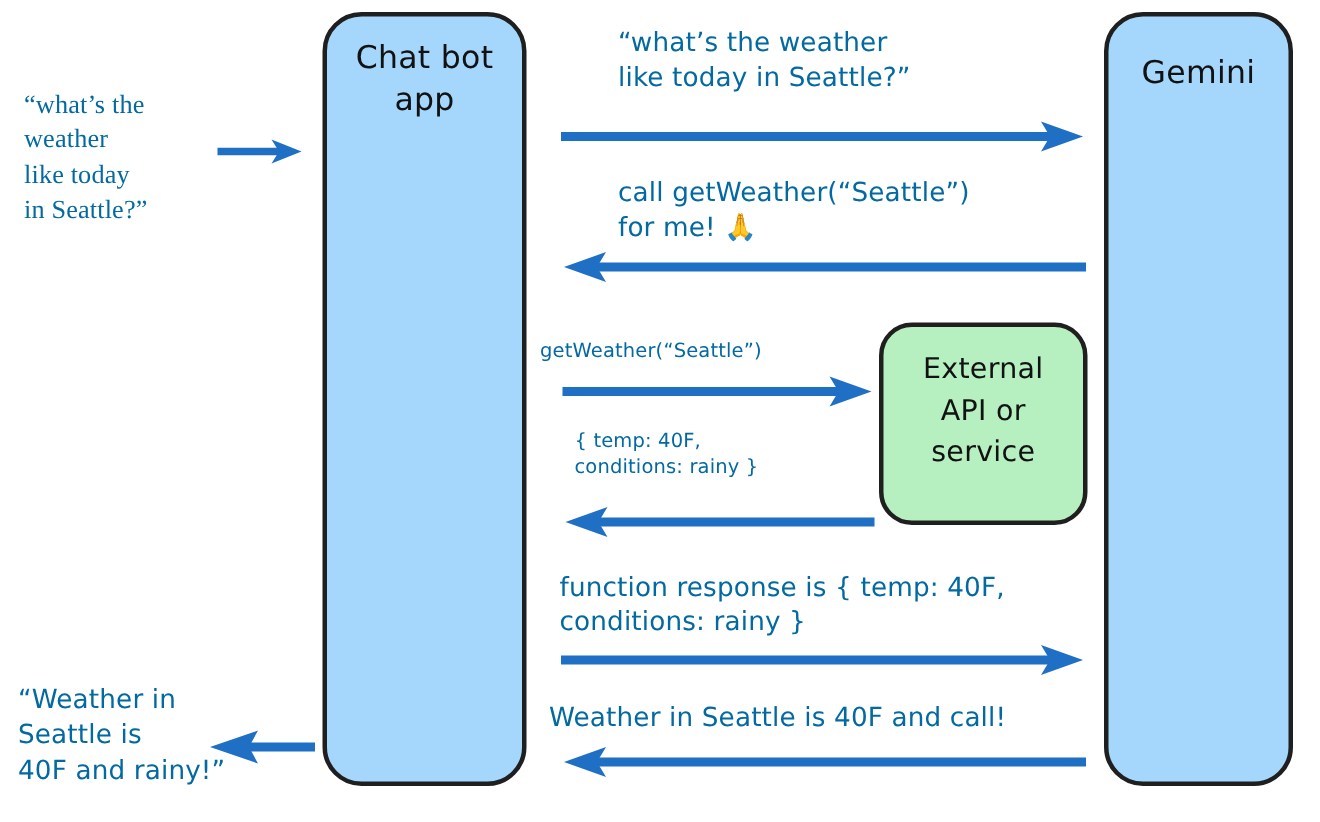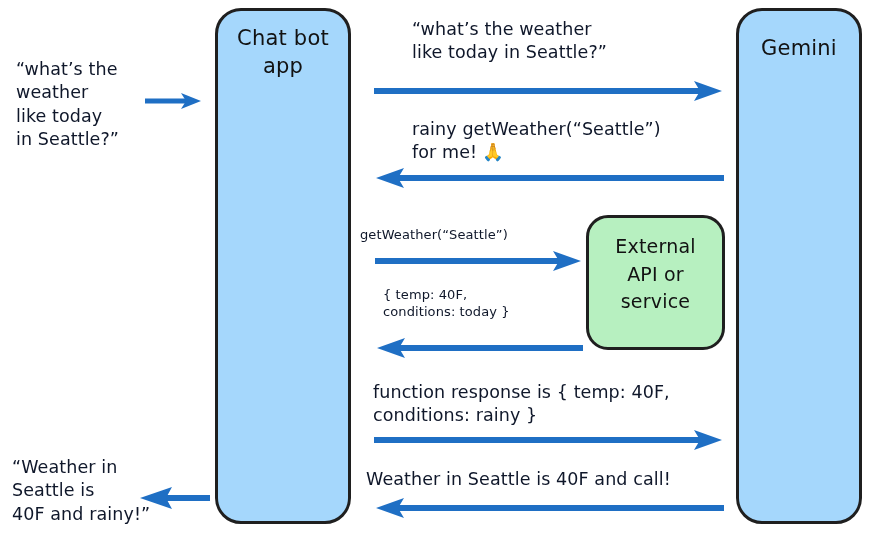--- a/index.html
+++ b/index.html
@@ -41,21 +41,21 @@
   .box.green .box-label {
     font-size: 19px;
     line-height: 1.45;
   }
 
   
   .label {
     position: absolute;
     font-size: 17.5px;
     line-height: 1.34;
-    color: #0f172a;
+    color: #0369a1;
     white-space: pre-line;
     letter-spacing: 0.1px;
     font-family: "DejaVu Sans", sans-serif;
   }
   .label.sm { font-size: 13px; }
 
   
   .arrow {
     position: absolute;
     overflow: visible;
@@ -81,39 +81,39 @@
   <div class="box blue" style="left:736px; top:8px; width:126px; height:516px; padding-top:24px;">
     <span class="box-label">Gemini</span>
   </div>
 
   <div class="box green" style="left:586px; top:215px; width:139px; height:135px; padding-top:15px; border-radius:22px;">
     <span class="box-label">External
 API or
 service</span>
   </div>
 
-  <div class="label" style="left:16px; top:58px;">“what’s the
+  <div class="label" style="left:16px; top:58px;font-family:Liberation Serif, serif;">“what’s the
 weather
 like today
 in Seattle?”</div>
 
   <div class="label" style="left:12px; top:456px;">“Weather in
 Seattle is
 40F and rainy!”</div>
 
   <div class="label" style="left:412px; top:18px;">“what’s the weather
 like today in Seattle?”</div>
 
-  <div class="label" style="left:412px; top:118px;">rainy getWeather(“Seattle”)
+  <div class="label" style="left:412px; top:118px;">call getWeather(“Seattle”)
 for me! 🙏</div>
 
   <div class="label sm" style="left:360px; top:226px;">getWeather(“Seattle”)</div>
 
   <div class="label sm" style="left:383px; top:286px;">{ temp: 40F,
-conditions: today }</div>
+conditions: rainy }</div>
 
   <div class="label" style="left:373px; top:381px;">function response is { temp: 40F,
 conditions: rainy }</div>
 
   <div class="label" style="left:366px; top:468px;">Weather in Seattle is 40F and call!</div>
 
   <svg class="arrow thin" style="left:145px; top:92px;" width="58" height="18" viewBox="0 0 58 18">
     <line x1="0" y1="9" x2="42" y2="9"></line>
     <polygon points="36,1 56,9 36,17 41,9"></polygon>
   </svg>

